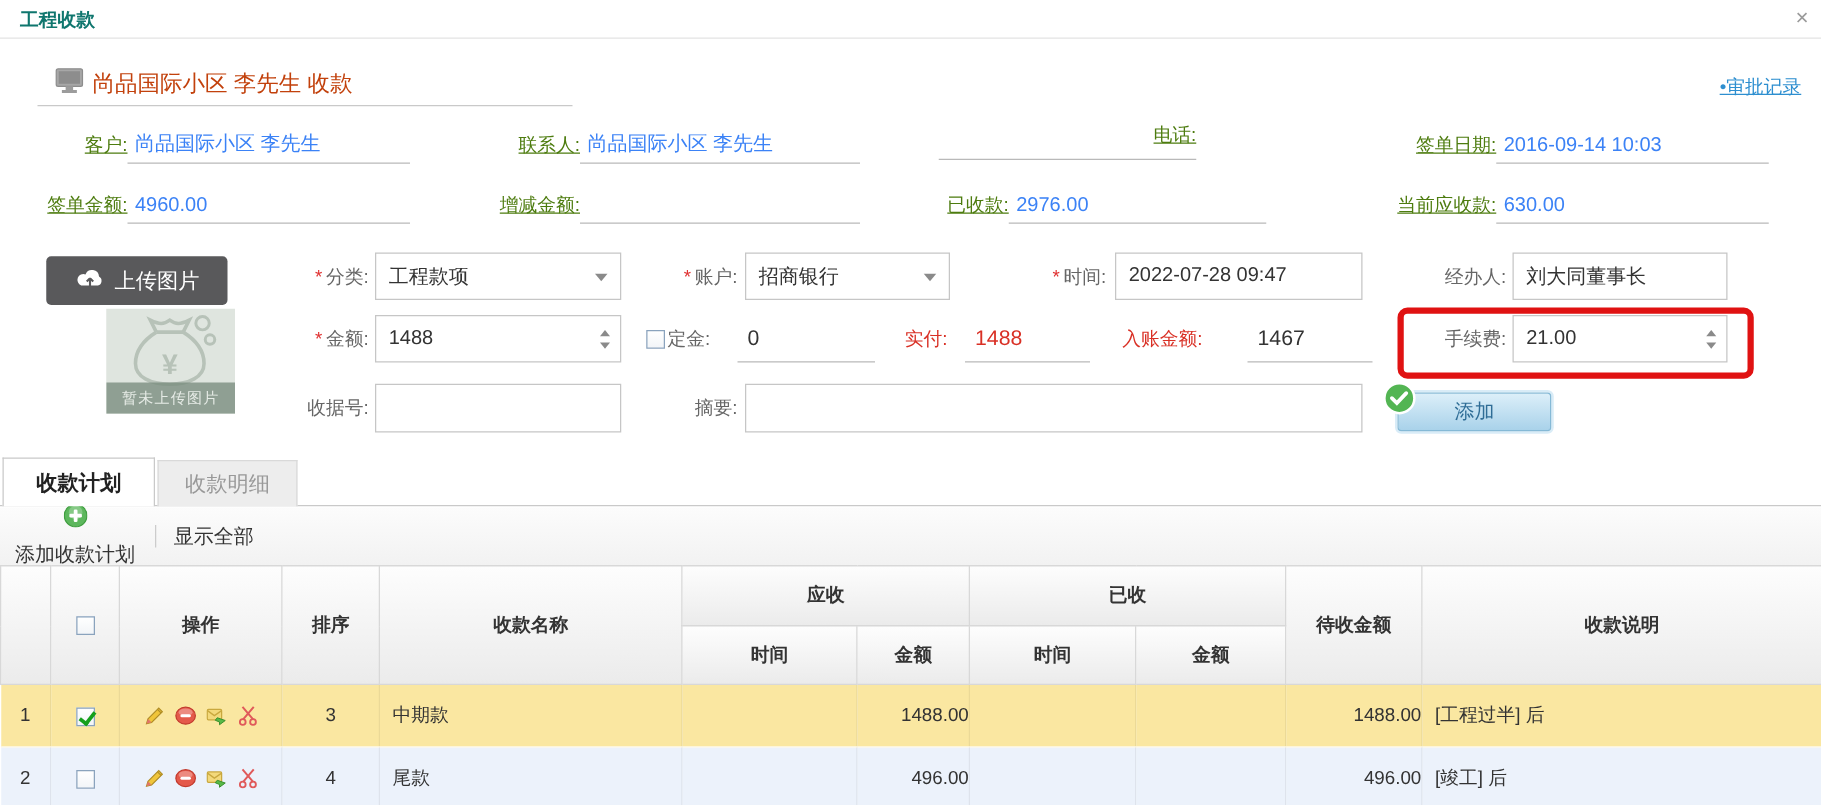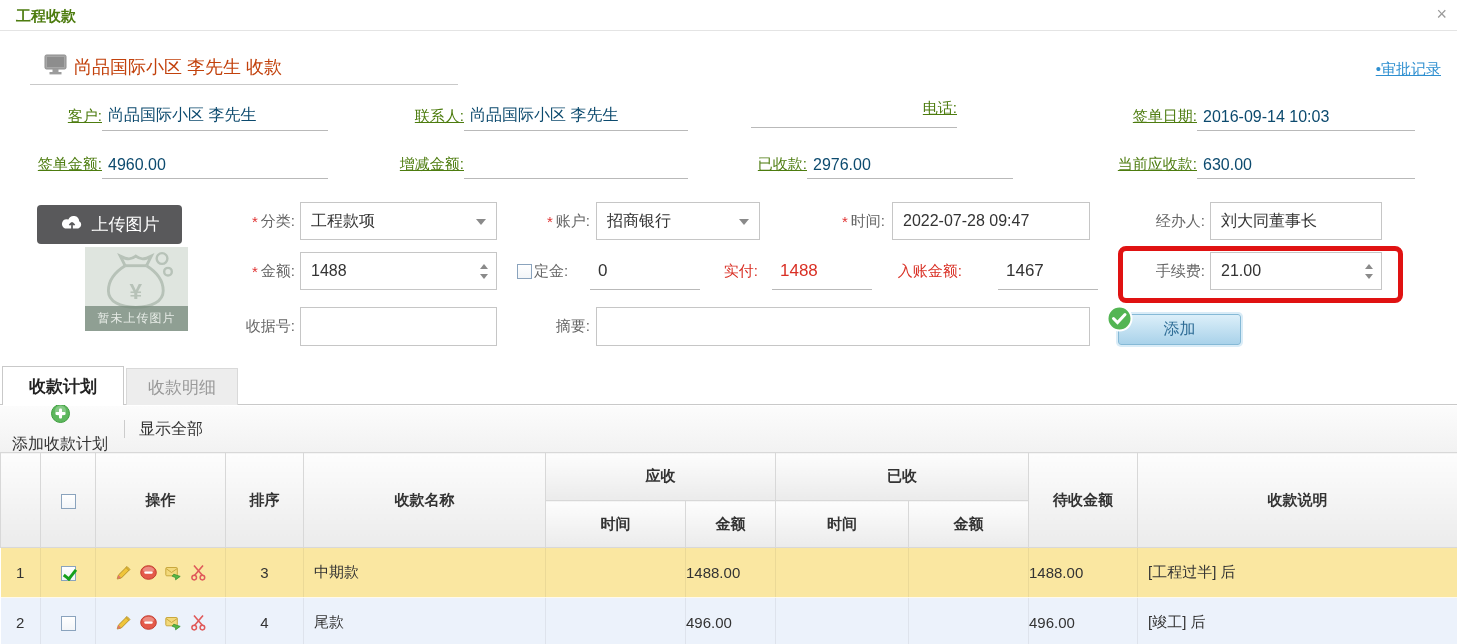--- a/index.html
+++ b/index.html
@@ -5,33 +5,33 @@
   * { margin:0; padding:0; box-sizing:border-box; }
   html,body { background:#fff; }
   #app {
     position:relative; width:1457px; height:644px; overflow:hidden;
     background:#fff; color:#333;
     font-family:"Liberation Sans","DejaVu Sans",sans-serif;
   }
 
   
   #titlebar { position:absolute; left:0; top:0; width:1457px; height:31px; border-bottom:1px solid #e4e4e4; background:#fff; }
-  #page-title { position:absolute; left:16px; top:7px; font-size:15px; font-weight:bold; color:#4d7c0f; }
+  #page-title { position:absolute; left:16px; top:7px; font-size:15px; font-weight:bold; color:#0f766e; }
   #close-btn { position:absolute; right:10px; top:4px; font-size:18px; color:#9b9b9b; cursor:pointer; line-height:20px; }
 
   
   #monitor-icon { position:absolute; left:44px; top:54px; }
   #doc-title { position:absolute; left:74px; top:55px; font-size:18px; color:#c2410c; white-space:nowrap; }
   #doc-underline { position:absolute; left:30px; top:84px; width:428px; height:1px; background:#c9c9c9; }
   #approval-link { position:absolute; right:16px; top:60px; font-size:15px; color:#2e8fd0; text-decoration:underline; cursor:pointer; }
 
   
   .ifield { position:absolute; display:flex; align-items:flex-end; height:32px; }
   .ifield .lbl { font-size:15px; color:#4d7c0f; text-align:right; padding-bottom:5px; flex:none;text-decoration:underline; }
-  .ifield .val { font-size:16px; color:#0c4a6e; border-bottom:1px solid #b9b9b9; padding:0 4px 4px 6px; white-space:nowrap; overflow:hidden; flex:none; }
+  .ifield .val { font-size:16px; color:#3b82f6; border-bottom:1px solid #b9b9b9; padding:0 4px 4px 6px; white-space:nowrap; overflow:hidden; flex:none; }
   #if-customer      { left:22px;   top:99px; }  #if-customer .lbl{width:80px;}      #if-customer .val{width:226px;}
   #if-contact       { left:384px;  top:99px; }  #if-contact .lbl{width:80px;}       #if-contact .val{width:224px;}
   #if-phone         { left:751px;  top:99px;flex-direction:column; }  #if-phone .lbl{width:74px;}         #if-phone .val{width:206px;}
   #if-signdate      { left:1083px; top:99px; }  #if-signdate .lbl{width:114px;}     #if-signdate .val{width:218px;}
   #if-signamount    { left:22px;   top:147px; } #if-signamount .lbl{width:80px;}    #if-signamount .val{width:226px;}
   #if-adjust        { left:384px;  top:147px; } #if-adjust .lbl{width:80px;}        #if-adjust .val{width:224px;}
   #if-received      { left:733px;  top:147px; } #if-received .lbl{width:74px;}      #if-received .val{width:206px;}
   #if-currentdue    { left:1083px; top:147px; } #if-currentdue .lbl{width:114px;}   #if-currentdue .val{width:218px;}
 
   
@@ -105,21 +105,21 @@
   #tb-sep { width:1px; height:18px; background:#ccc; margin:0 14px 0 16px; }
 
   
   #plan-table { position:absolute; left:0; top:452px; width:1457px; border-collapse:collapse; table-layout:fixed; font-size:15px; }
   #plan-table th { background:linear-gradient(#fdfdfd,#ebebeb); border:1px solid #d8d8d8; font-weight:bold; color:#333;
     height:48px; text-align:center; }
   #plan-table thead tr.sub th { height:47px; }
   #plan-table td { height:50px; border-right:1px solid rgba(0,0,0,0.06); border-bottom:1px solid rgba(255,255,255,0.8); }
   tr.row-yellow td { background:#fae7a1; }
   tr.row-blue td { background:#ecf2fb; }
-  td.c { text-align:center; } td.r { padding-right:10px; } td.l { text-align:left; padding-left:10px; }
+  td.c { text-align:center; } td.r { text-align:right; } td.l { text-align:left; padding-left:10px; }
   .ops { display:flex; align-items:center; justify-content:center; gap:8px; }
   .ops .op-icon { width:17px; height:17px; cursor:pointer; display:inline-flex; }
 </style>
 </head>
 <body>
 
 <div id="app">
 
   <div id="titlebar">
     <span id="page-title">工程收款</span>

